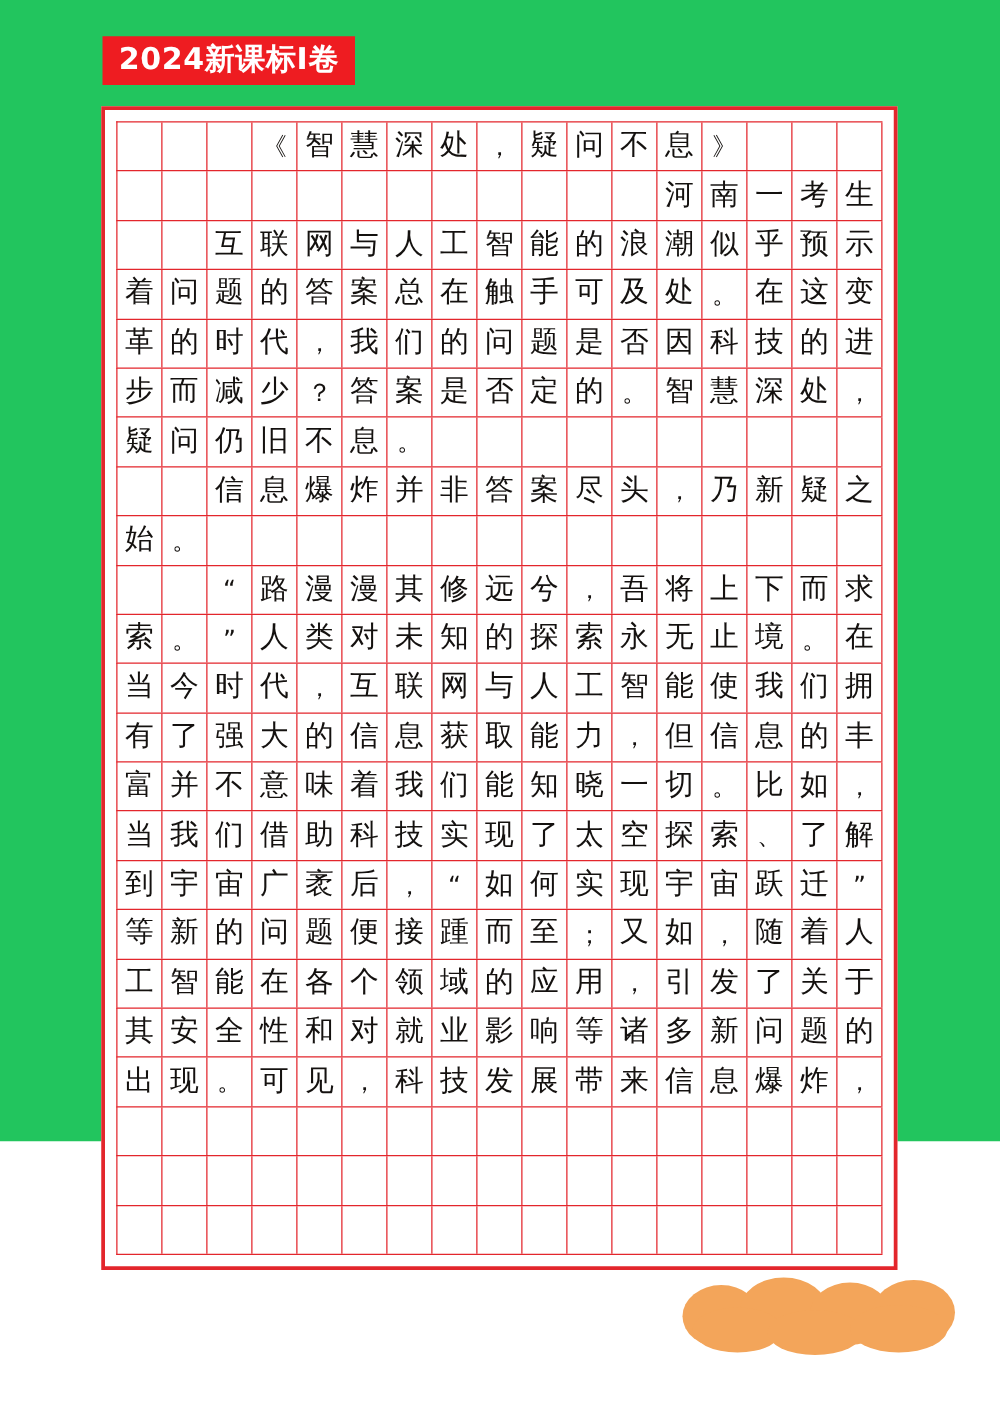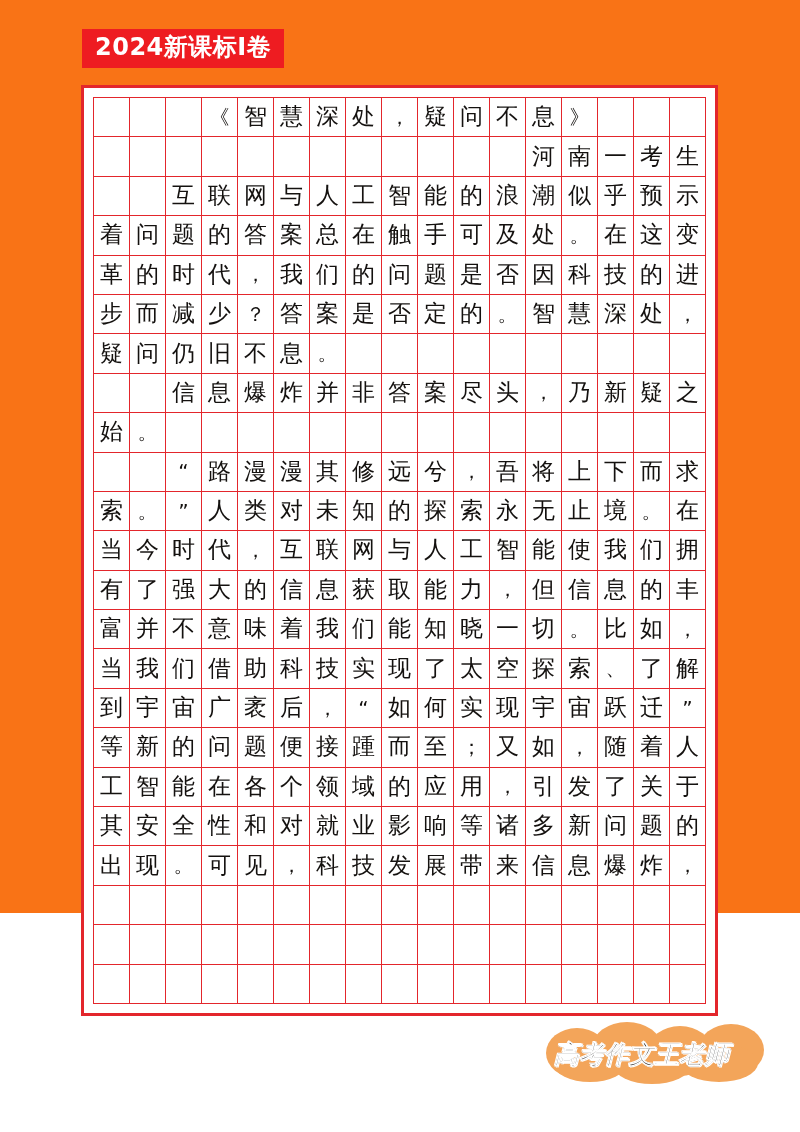--- a/index.html
+++ b/index.html
@@ -2,21 +2,21 @@
 <html><head>
 <meta charset="utf-8">
 <style>
   * { box-sizing: border-box; margin: 0; padding: 0; }
   html, body {
     width: 800px; height: 1132px;
     background: #ffffff;
     font-family: "Liberation Sans", "DejaVu Sans", sans-serif;
     overflow: hidden;
   }
-  .page { position: relative; width: 800px; height: 913px; background: #f97316; }
+  .page { position: relative; width: 800px; height: 913px; background: #22c55e; }
 
   
   .badge {
     position: absolute; left: 82px; top: 29px;
     background: #ee1c21;
     color: #ffffff;
     font-size: 24px;
     font-weight: bold;
     letter-spacing: 0.5px;
     padding: 6px 13px 8px 13px;
@@ -543,16 +543,15 @@
   <div class="watermark">
     <div class="blob-wrap">
       <div class="blob-piece" style="left:6px;  top:6px;  width:62px; height:50px;"></div>
       <div class="blob-piece" style="left:52px; top:0px;  width:70px; height:52px;"></div>
       <div class="blob-piece" style="left:108px;top:4px;  width:64px; height:50px;"></div>
       <div class="blob-piece" style="left:158px;top:2px;  width:66px; height:52px;"></div>
       <div class="blob-piece" style="left:14px; top:24px; width:72px; height:36px;"></div>
       <div class="blob-piece" style="left:74px; top:26px; width:76px; height:36px;"></div>
       <div class="blob-piece" style="left:140px;top:22px; width:78px; height:38px;"></div>
     </div>
-    <div class="wm-text">高考作文王老师</div>
   </div>
 
 </div>
 
 </body></html>

